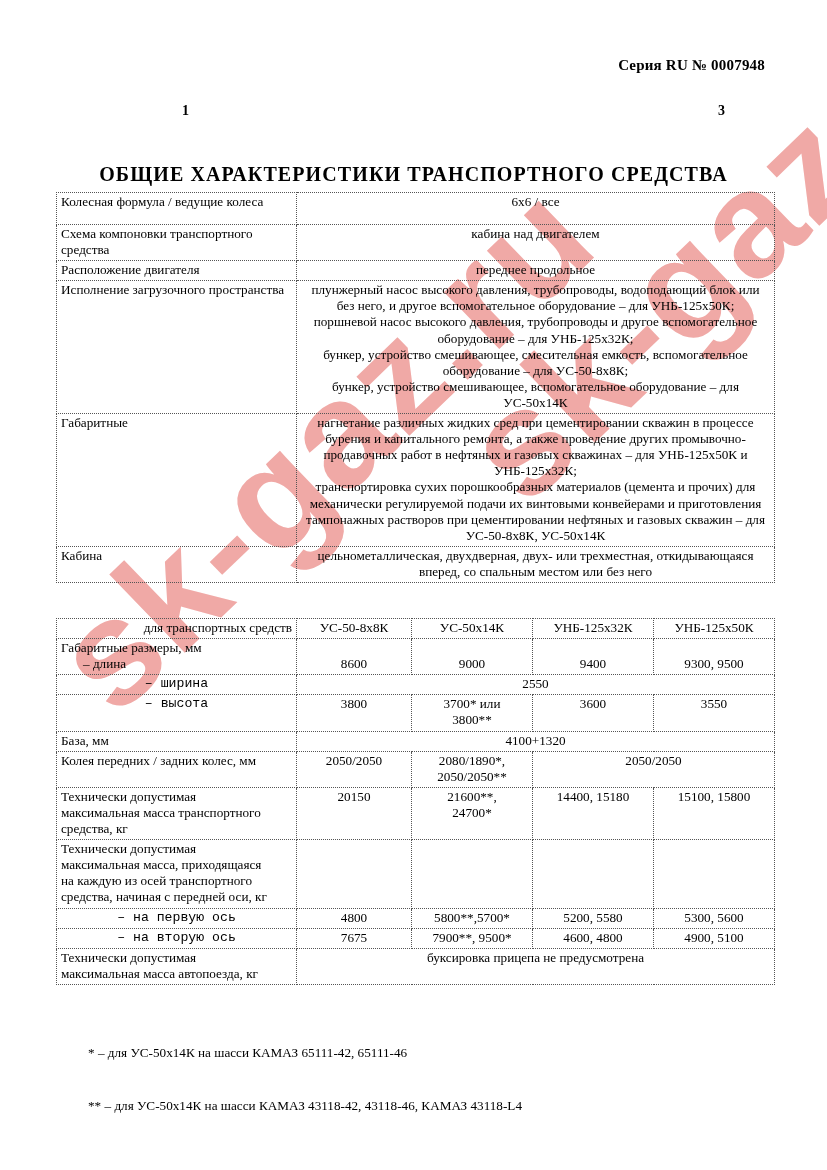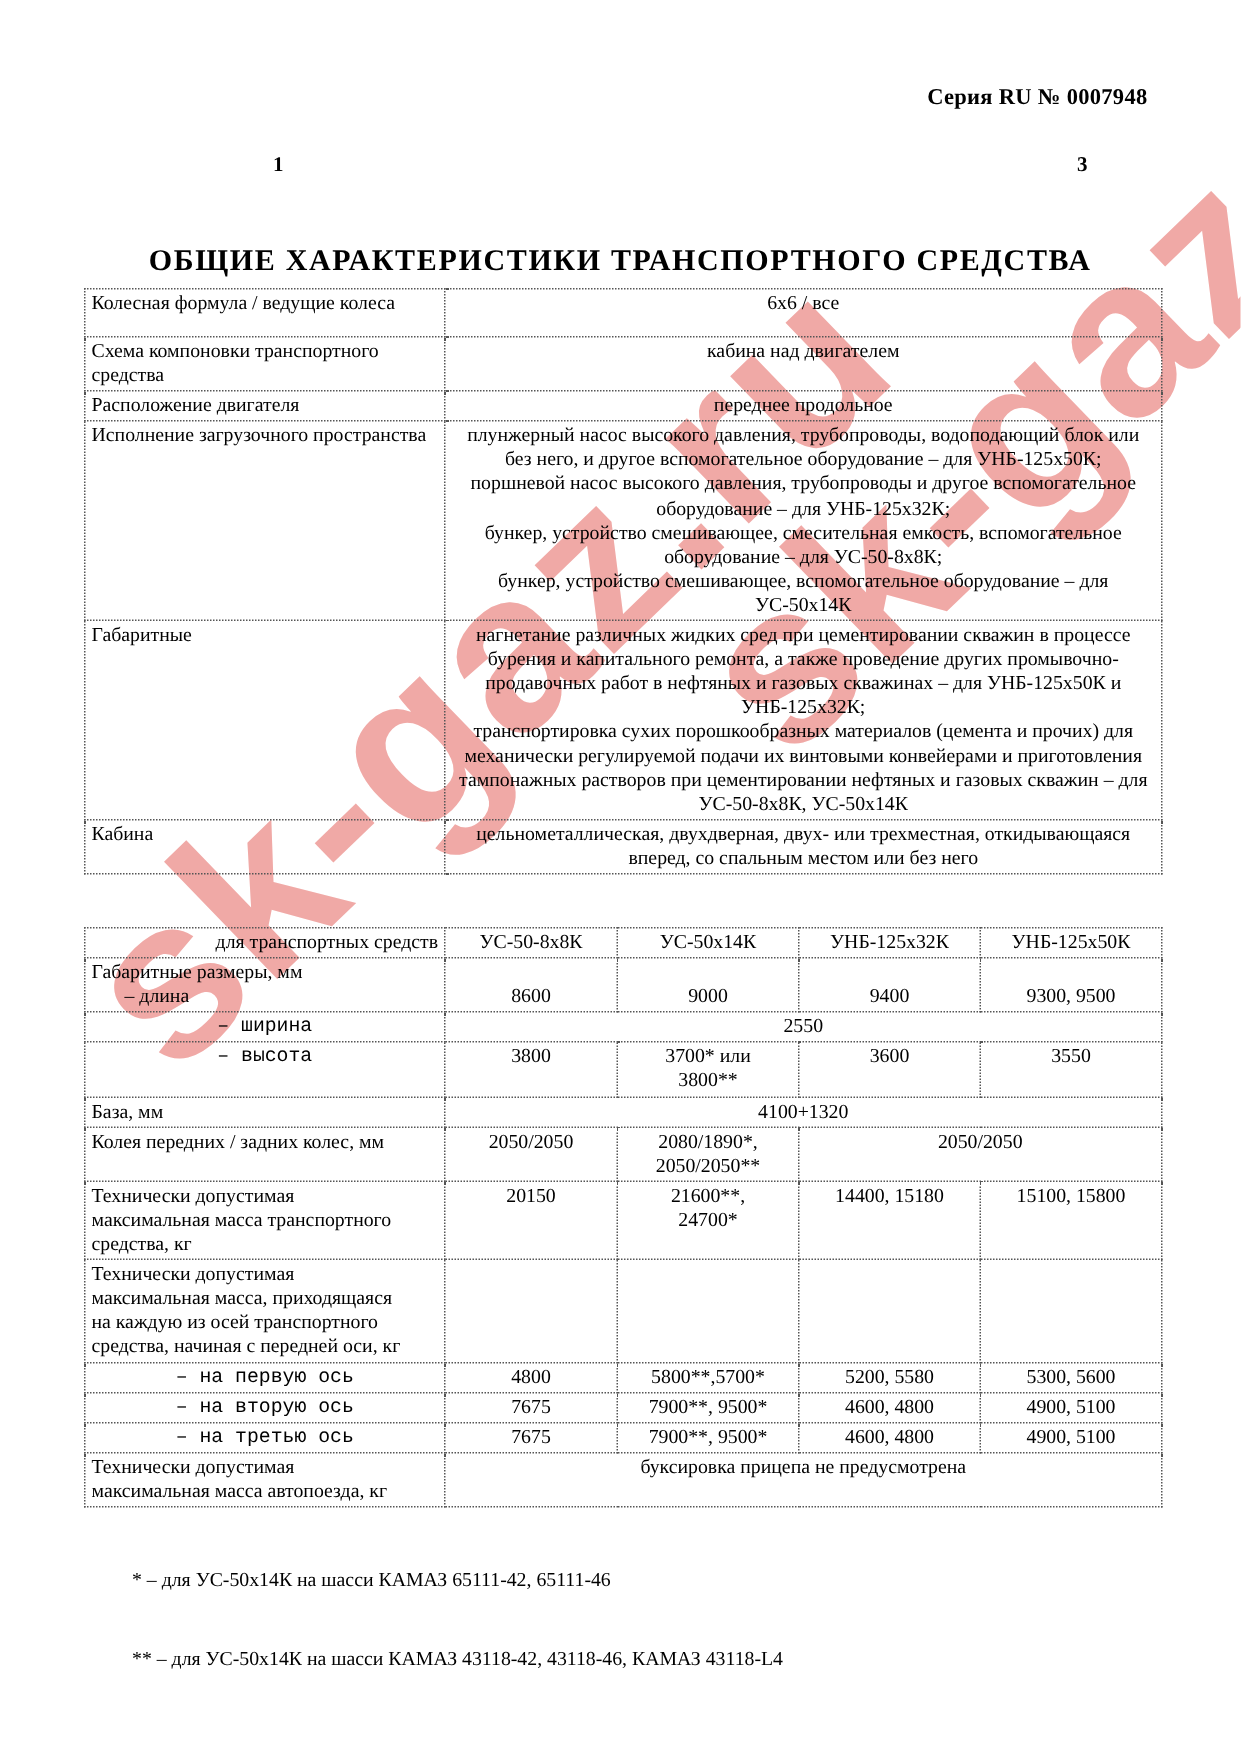--- a/index.html
+++ b/index.html
@@ -268,27 +268,20 @@
           <td class="val">5200, 5580</td>
           <td class="val">5300, 5600</td>
         </tr>
         <tr>
           <td class="lbl-ind">– на вторую ось</td>
           <td class="val">7675</td>
           <td class="val">7900**, 9500*</td>
           <td class="val">4600, 4800</td>
           <td class="val">4900, 5100</td>
         </tr>
-        <tr>
-          <td class="lbl-ind">– на третью ось</td>
-          <td class="val">7675</td>
-          <td class="val">7900**, 9500*</td>
-          <td class="val">4600, 4800</td>
-          <td class="val">4900, 5100</td>
-        </tr>
 
         <tr>
           <td class="lbl nl">Технически допустимая<br>максимальная масса автопоезда, кг</td>
           <td class="val" colspan="4">буксировка прицепа не предусмотрена</td>
         </tr>
       </tbody>
     </table>
 
     <div class="footnote fn1">* – для УС-50х14К на шасси КАМАЗ 65111-42, 65111-46</div>
     <div class="footnote fn2">** – для УС-50х14К на шасси КАМАЗ 43118-42, 43118-46, КАМАЗ 43118-L4</div>

